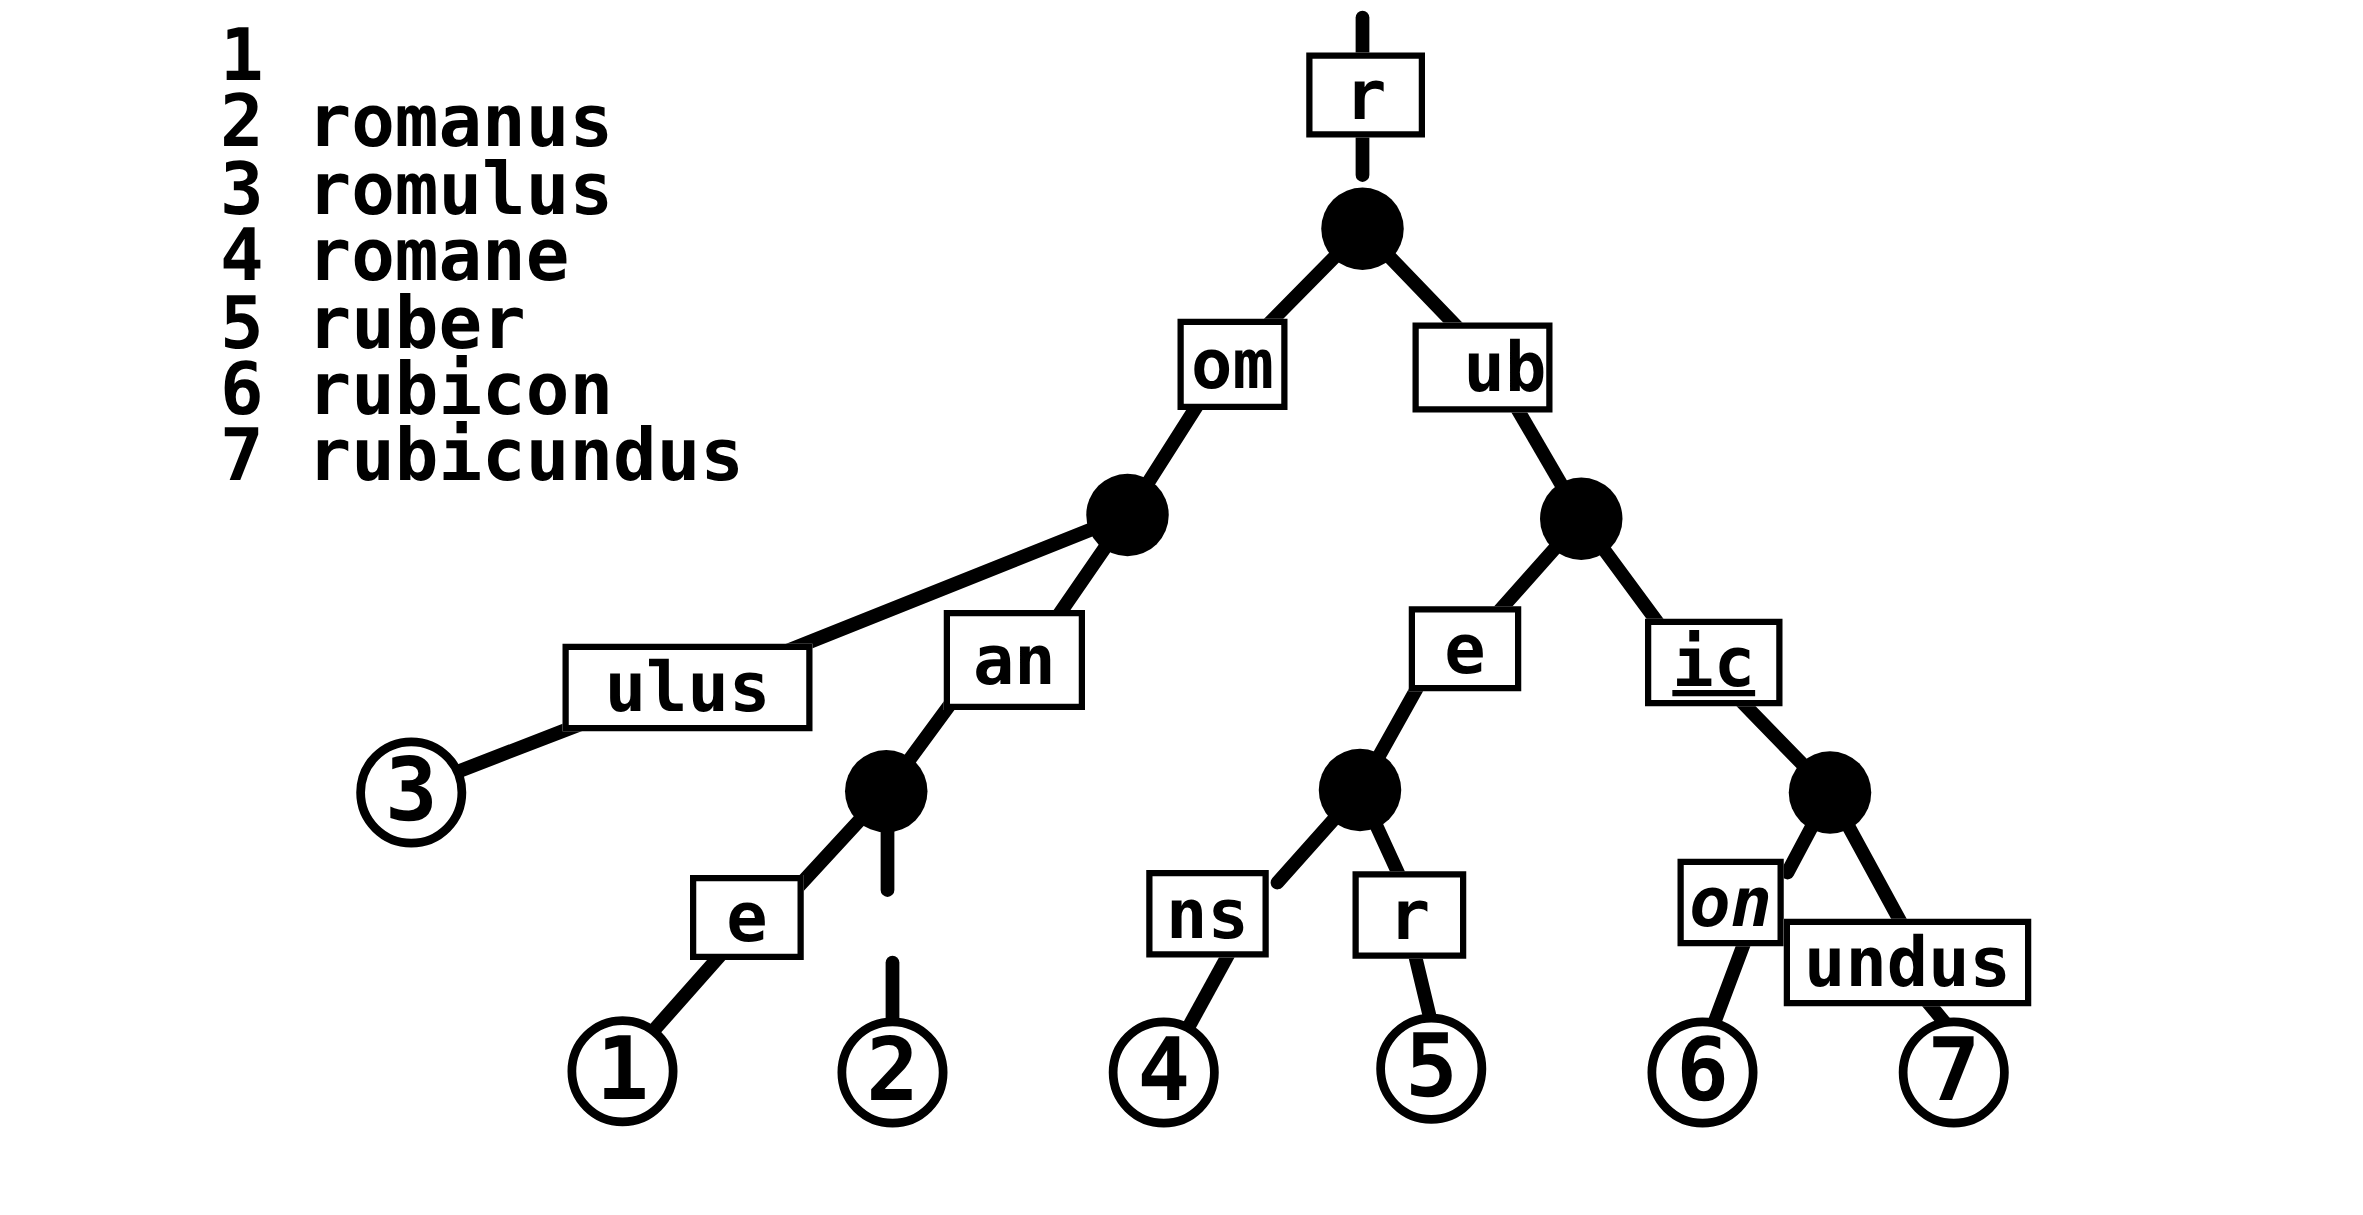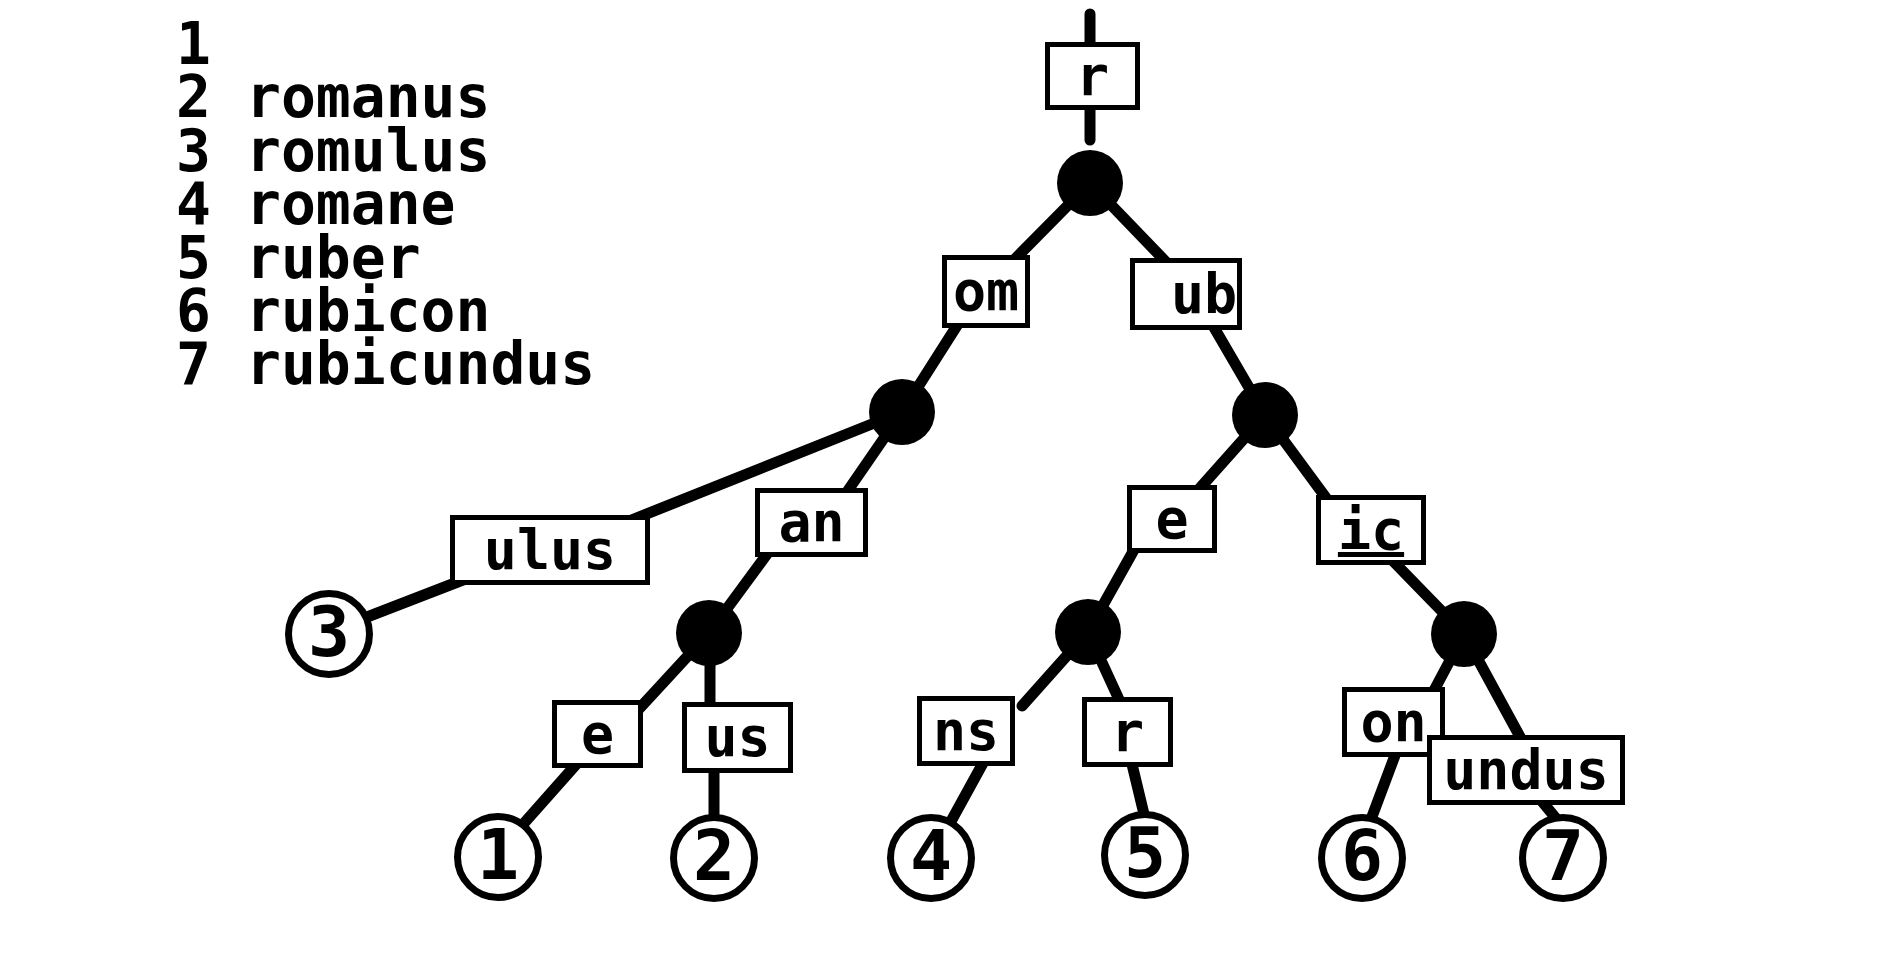--- a/index.html
+++ b/index.html
@@ -139,42 +139,39 @@
     </div>
   <div class="ebox" style="left:942px;  top:255px; width:88px; height:73px;">
       <span>om</span>
     </div>
   <div class="ebox" style="left:1130px; top:258px; width:112px; height:72px;padding-left:36px;">
       <span>ub</span>
     </div>
   <div class="ebox" style="left:450px;  top:515px; width:200px; height:70px;">
       <span>ulus</span>
     </div>
-  <div class="ebox" style="left:755px;  top:488px; width:113px; height:69px;">
+  <div class="ebox" style="left:755px;  top:488px; width:113px; height:80px;">
       <span>an</span>
     </div>
   <div class="ebox" style="left:552px;  top:700px; width:91px;  height:68px;">
       <span>e</span>
     </div>
-  <div class="ebox" style="left:682px;  top:702px; width:111px; height:71px;">
-      <span>us</span>
-    </div>
   <div class="ebox" style="left:1127px; top:485px; width:90px;  height:68px;">
       <span>e</span>
     </div>
   <div class="ebox" style="left:1316px; top:495px; width:110px; height:70px;text-decoration:underline;">
       <span>ic</span>
     </div>
   <div class="ebox" style="left:917px;  top:696px; width:98px; height:70px;">
       <span>ns</span>
     </div>
   <div class="ebox" style="left:1082px; top:697px; width:91px;  height:70px;">
       <span>r</span>
     </div>
-  <div class="ebox" style="left:1342px; top:687px; width:103px; height:70px;">
+  <div class="ebox" style="left:1342px; top:687px; width:85px; height:70px;font-style:italic;">
       <span>on</span>
     </div>
   <div class="ebox" style="left:1427px; top:735px; width:198px; height:70px;">
       <span>undus</span>
     </div>
 
   <div class="inode" style="left:1057px; top:150px;"></div>
   <div class="inode" style="left:869px;  top:379px;"></div>
   <div class="inode" style="left:1232px; top:382px;"></div>
   <div class="inode" style="left:676px;  top:600px;"></div>

